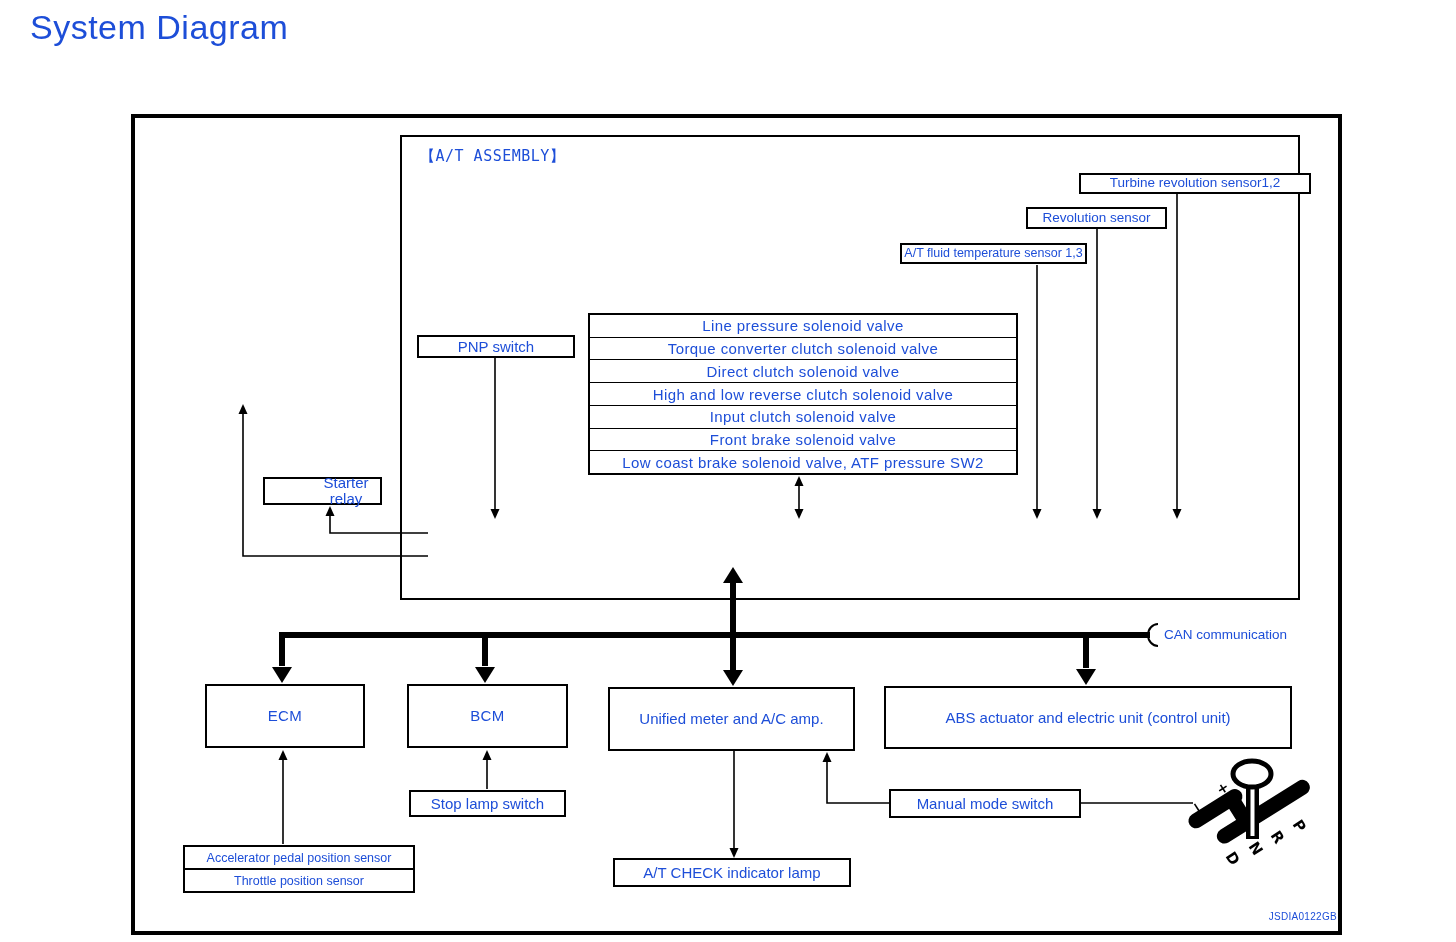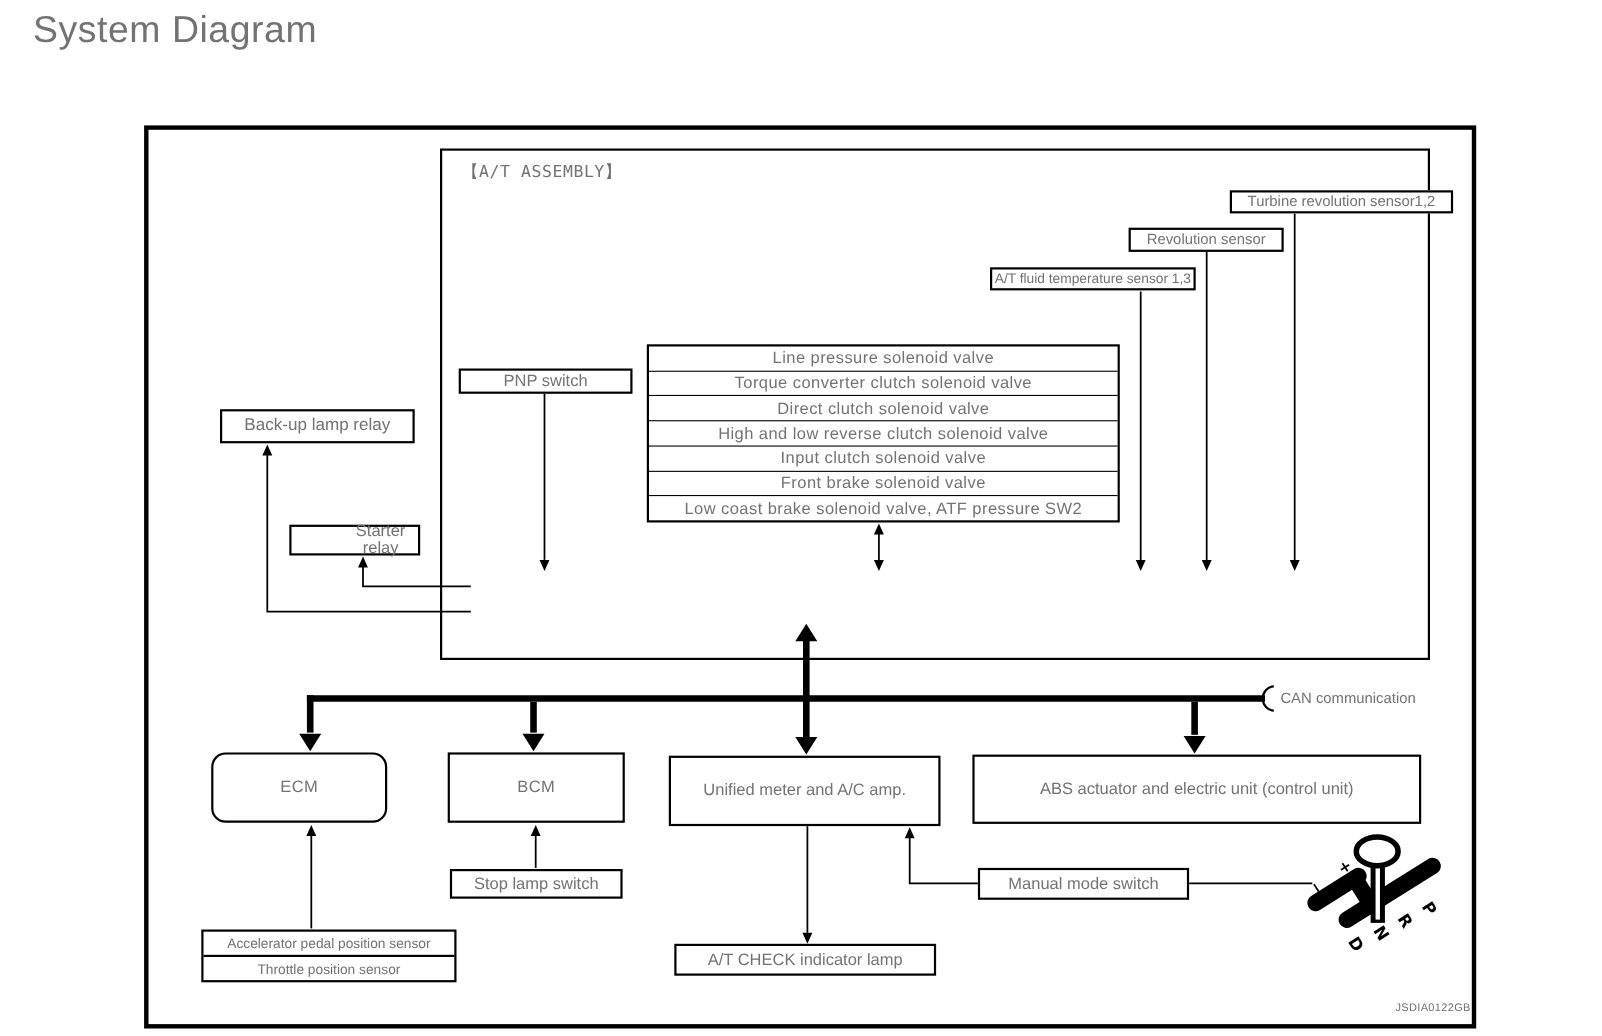--- a/index.html
+++ b/index.html
@@ -1,17 +1,17 @@
 <!DOCTYPE html>
 <html><head>
 <meta charset="utf-8">
 <style>
   html,body{margin:0;padding:0;background:#fff;}
   .stage{position:relative;width:1456px;height:942px;background:#fff;
-         font-family:"Liberation Sans",sans-serif;color:#737373;overflow:hidden;}
+         font-family:"Liberation Sans",sans-serif;color:#1d4ed8;overflow:hidden;}
   .page-title{position:absolute;left:30px;top:8px;font-size:34px;letter-spacing:0.5px;}
   .outer-frame{position:absolute;left:131px;top:114px;width:1211px;height:821px;
                border:4px solid #000;box-sizing:border-box;background:transparent;}
   .inner-frame{position:absolute;left:400px;top:135px;width:900px;height:465px;
                border:2px solid #000;box-sizing:border-box;background:transparent;}
   .asm-label{position:absolute;left:420px;top:147px;font-size:15px;
              font-family:"DejaVu Sans Mono","DejaVu Sans",monospace;letter-spacing:0.5px;}
   .box{position:absolute;background:#fff;border:2px solid #000;box-sizing:border-box;
        display:flex;align-items:center;justify-content:center;text-align:center;
        font-size:15px;line-height:1.05;z-index:3;}
@@ -107,41 +107,40 @@
       <line x1="734" y1="751" x2="734" y2="848"></line>
       <polygon points="729.5,848 738.5,848 734,858" fill="#000" stroke="none"></polygon>
     </g>
     <g stroke="#000" stroke-width="1.6">
       <path d="M889,803 H827 V760"></path>
       <polygon points="822.5,762 831.5,762 827,752" fill="#000" stroke="none"></polygon>
       <line x1="1081" y1="803" x2="1193" y2="803"></line>
     </g>
   </svg>
 
-  <div class="box" style="left:1079px;top:173px;width:203px;height:21px;font-size:13.5px;margin-left:39px;">Turbine revolution sensor1,2</div>
+  <div class="box" style="left:1079px;top:173px;width:232px;height:21px;font-size:13.5px;">Turbine revolution sensor1,2</div>
   <div class="box" style="left:1026px;top:207px;width:141px;height:22px;font-size:13.5px;">Revolution sensor</div>
   <div class="box" style="left:900px;top:243px;width:187px;height:21px;font-size:12.5px;">A/T fluid temperature sensor 1,3</div>
   <div class="box" style="left:417px;top:335px;width:158px;height:23px;">PNP switch</div>
-  <div class="box" style="left:200px;top:372px;width:177px;height:31px;font-size:15.5px;">Back-up lamp relay</div>
   <div class="box" style="left:263px;top:477px;width:119px;height:28px;padding-left:47px;">Starter relay</div>
 
   <div class="stack" style="left:588px;top:313px;width:430px;height:162px;">
     <div class="row">Line pressure solenoid valve</div>
     <div class="row">Torque converter clutch solenoid valve</div>
     <div class="row">Direct clutch solenoid valve</div>
     <div class="row">High and low reverse clutch solenoid valve</div>
     <div class="row">Input clutch solenoid valve</div>
     <div class="row">Front brake solenoid valve</div>
     <div class="row">Low coast brake solenoid valve, ATF pressure SW2</div>
   </div>
 
 
   <div class="can-label">CAN communication</div>
 
-  <div class="box" style="left:192px;top:684px;width:160px;height:64px;letter-spacing:0.4px;border-radius:13px;">ECM</div>
+  <div class="box" style="left:205px;top:684px;width:160px;height:64px;letter-spacing:0.4px;">ECM</div>
   <div class="box" style="left:407px;top:684px;width:161px;height:64px;letter-spacing:0.4px;">BCM</div>
   <div class="box" style="left:608px;top:687px;width:247px;height:64px;">Unified meter and A/C amp.</div>
   <div class="box" style="left:884px;top:686px;width:408px;height:63px;">ABS actuator and electric unit (control unit)</div>
 
   <div class="box" style="left:409px;top:790px;width:157px;height:27px;">Stop lamp switch</div>
   <div class="box" style="left:889px;top:789px;width:192px;height:29px;">Manual mode switch</div>
 
   <div class="stack" style="left:183px;top:845px;width:232px;height:48px;">
     <div class="row" style="font-size:12.5px;letter-spacing:0;">Accelerator pedal position sensor</div>
     <div class="row" style="font-size:12.5px;letter-spacing:0;border-top-width:2px;">Throttle position sensor</div>

